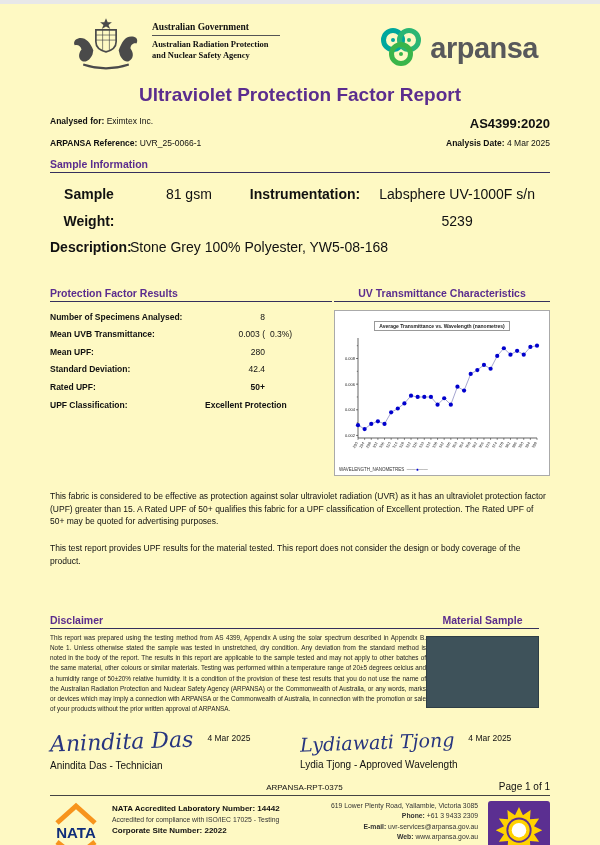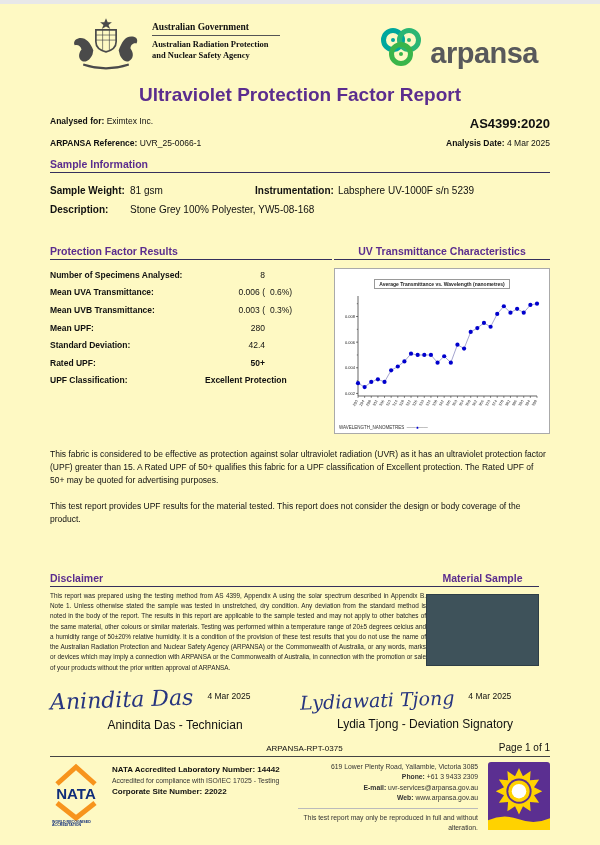--- a/index.html
+++ b/index.html
@@ -9,32 +9,32 @@
     font-family:"Liberation Sans",sans-serif;color:#111;
     padding:12px 50px 0 50px;overflow:hidden;position:relative;
   }
   
   .header-row{display:flex;justify-content:space-between;align-items:flex-start;padding:0 12px 0 18px;}
   .gov-block{display:flex;align-items:flex-start;gap:8px;}
   .gov-text{font-family:"Liberation Serif",serif;font-weight:bold;padding-top:6px;}
   .gov-name{font-size:9.5px;}
   .gov-divider{border-top:1px solid #555;margin:3px 0 3px 0;width:128px;}
   .gov-agency{font-size:8.5px;line-height:1.3;}
-  .arpansa-block{display:flex;align-items:flex-end;gap:6px;margin-top:10px;}
+  .arpansa-block{display:flex;align-items:center;gap:6px;margin-top:10px;}
   .arpansa-word{font-size:29px;font-weight:bold;color:#58595b;letter-spacing:-.5px;}
   .report-title{text-align:center;font-size:19px;font-weight:bold;color:#5b2d8e;margin:8px 0 10px 0;}
   
   .meta-row{display:flex;justify-content:space-between;font-size:8.5px;margin-top:7px;}
   .meta-row .lbl{font-weight:bold;}
   .std{font-size:13px;font-weight:bold;}
   
   .sec-head{font-size:10.5px;font-weight:bold;color:#5b2d8e;border-bottom:1.2px solid #35305c;padding-bottom:2px;}
   .full{margin-top:10px;}
   
-  .sample-rows{font-size:10px;margin-top:8px;line-height:1.9;}
+  .sample-rows{font-size:14px;margin-top:8px;line-height:1.9;text-align:center;}
   .sr{display:flex;}
   .sr .l1{font-weight:bold;width:80px;}
   .sr .v1{width:125px;}
   .sr .l2{font-weight:bold;margin-right:4px;}
   
   .cols{display:flex;margin-top:26px;gap:6px;}
   .col-left{width:282px;}
   .col-right{width:216px;margin-left:-4px;}
   .col-right .sec-head{text-align:center;}
   .res-rows{margin-top:6px;font-size:8.5px;}
@@ -62,21 +62,21 @@
   .mat-col .sec-head{text-align:center;}
   .material-swatch{width:113px;height:72px;margin-top:7px;border:1px solid #2e3e46;}
   
   .sig-row{display:flex;margin-top:14px;}
   .sig-block{width:50%;}
   .sig-line{display:flex;align-items:flex-start;gap:14px;}
   .sig-script{font-family:"DejaVu Serif",serif;font-style:italic;color:#27357f;transform:rotate(-2deg);}
   .sig-script.s1{font-size:22px;}
   .sig-script.s2{font-size:19px;padding-top:2px;}
   .sig-date{font-size:8.5px;padding-top:4px;}
-  .sig-caption{font-size:12px;margin-top:6px;text-align:center;}
+  .sig-caption{font-size:10px;margin-top:6px;}
   
   .rpt-row{display:flex;margin-top:10px;font-size:8px;align-items:flex-end;}
   .rpt-code{flex:1;text-align:center;padding-left:60px;}
   .page-num{font-size:10px;}
   .footer-divider{border-top:1.2px solid #444;margin-top:3px;}
   .footer{display:flex;margin-top:5px;gap:10px;align-items:flex-start;}
   .nata-text{padding-top:2px;width:176px;}
   .nata-bold{font-size:8px;font-weight:bold;line-height:1.5;}
   .nata-small{font-size:6.8px;color:#333;line-height:1.5;}
   .contact{flex:1;text-align:right;font-size:6.8px;line-height:1.55;color:#333;}
@@ -156,25 +156,20 @@
   </div>
 
   <div class="cols">
     <div class="col-left">
       <div class="sec-head">Protection Factor Results</div>
       <div class="res-rows">
         <div class="res-row">
           <span class="rl">Number of Specimens Analysed:</span>
           <span class="rv">8</span>
           <span class="rn"></span>
-        </div>
-        <div class="res-row">
-          <span class="rl">Mean UVA Transmittance:</span>
-          <span class="rv">0.006 (</span>
-          <span class="rn">0.6%)</span>
         </div>
         <div class="res-row">
           <span class="rl">Mean UVB Transmittance:</span>
           <span class="rv">0.003 (</span>
           <span class="rn">0.3%)</span>
         </div>
         <div class="res-row">
           <span class="rl">Mean UPF:</span>
           <span class="rv">280</span>
           <span class="rn"></span>
@@ -334,21 +329,21 @@
         <span class="sig-script s1">Anindita Das</span>
         <span class="sig-date">4 Mar 2025</span>
       </div>
       <div class="sig-caption">Anindita Das - Technician</div>
     </div>
     <div class="sig-block">
       <div class="sig-line">
         <span class="sig-script s2">Lydiawati Tjong</span>
         <span class="sig-date">4 Mar 2025</span>
       </div>
-      <div class="sig-caption">Lydia Tjong - Deviation Signatory</div>
+      <div class="sig-caption">Lydia Tjong - Approved Wavelength</div>
     </div>
   </div>
 
   <div class="rpt-row">
     <span class="rpt-code">ARPANSA-RPT-0375</span>
     <span class="page-num">Page 1 of 1</span>
   </div>
   <div class="footer-divider"></div>
 
   <div class="footer">

